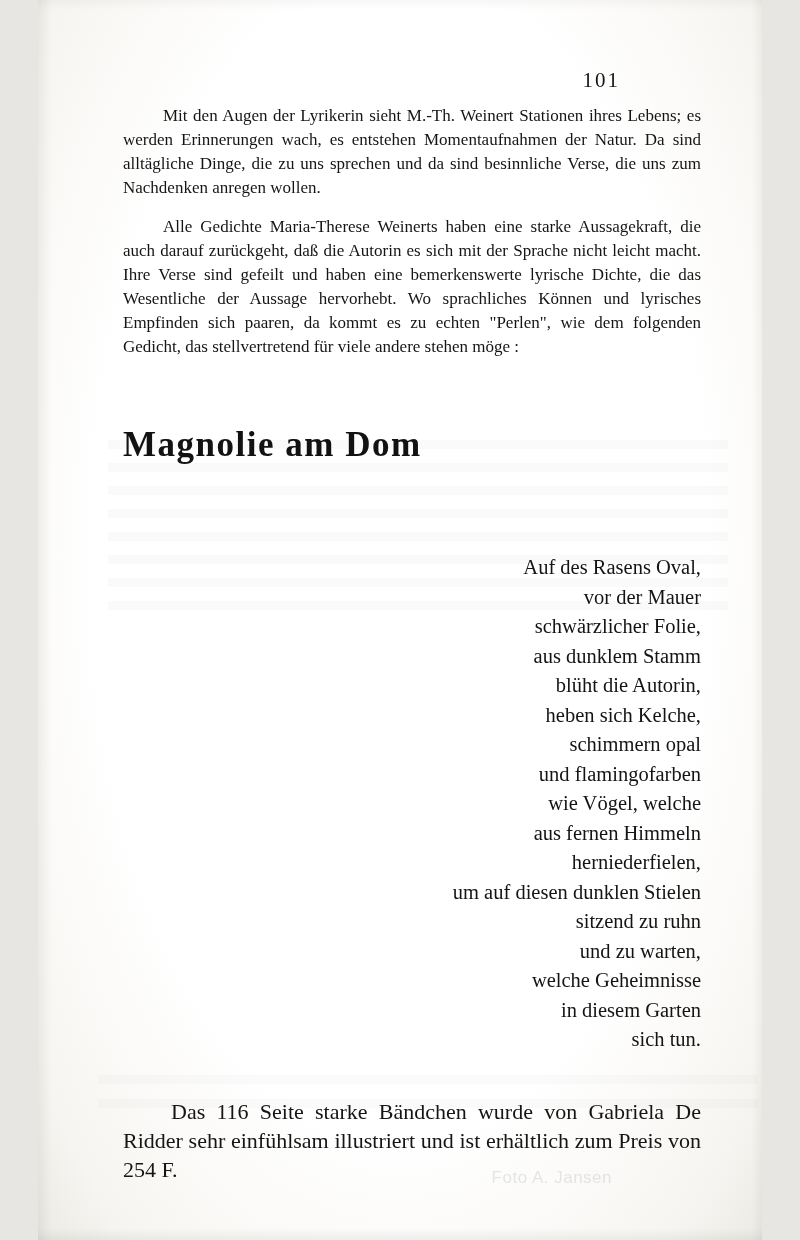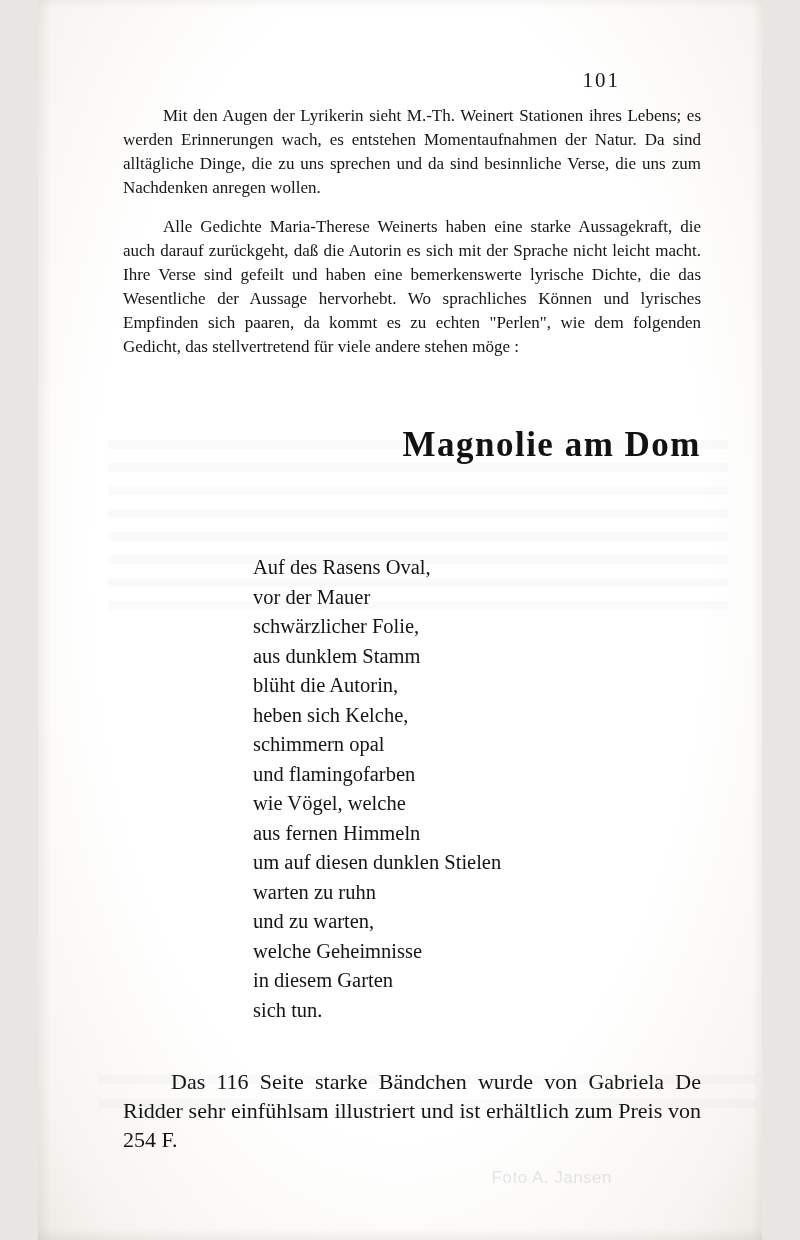--- a/index.html
+++ b/index.html
@@ -48,34 +48,35 @@
   .para {
     font-size: 17px;
     line-height: 24px;
     text-align: justify;
     text-indent: 40px;
     margin: 0 0 15px 0;
     color: #151515;
   }
   .heading {
     margin: 66px 0 0 0;
-    text-align: right;
+    text-align: left;
     font-size: 35px;
     font-weight: 600;
     letter-spacing: 1.5px;
     color: #121212;
   }
   .poem {
     margin: 88px 0 0 130px;
     font-size: 20.5px;
     line-height: 29.5px;
     color: #141414;
   }
   .poem-line {
     white-space: nowrap;
+    text-align: right;
   }
   .closing {
     font-size: 22px;
     line-height: 29px;
     text-align: justify;
     text-indent: 48px;
     margin: 42px 0 0 0;
     color: #151515;
   }
   
@@ -139,22 +140,23 @@
       <div class="poem-line">Auf des Rasens Oval,</div>
       <div class="poem-line">vor der Mauer</div>
       <div class="poem-line">schwärzlicher Folie,</div>
       <div class="poem-line">aus dunklem Stamm</div>
       <div class="poem-line">blüht die Autorin,</div>
       <div class="poem-line">heben sich Kelche,</div>
       <div class="poem-line">schimmern opal</div>
       <div class="poem-line">und flamingofarben</div>
       <div class="poem-line">wie Vögel, welche</div>
       <div class="poem-line">aus fernen Himmeln</div>
+      <div class="poem-line">herniederfielen,</div>
       <div class="poem-line">um auf diesen dunklen Stielen</div>
-      <div class="poem-line">warten zu ruhn</div>
+      <div class="poem-line">sitzend zu ruhn</div>
       <div class="poem-line">und zu warten,</div>
       <div class="poem-line">welche Geheimnisse</div>
       <div class="poem-line">in diesem Garten</div>
       <div class="poem-line">sich tun.</div>
     </div>
 
     <p class="closing">Das 116 Seite starke Bändchen wurde von Gabriela De Ridder sehr einfühlsam illustriert und ist erhältlich zum Preis von 254 F.</p>
 
   </div>
 

